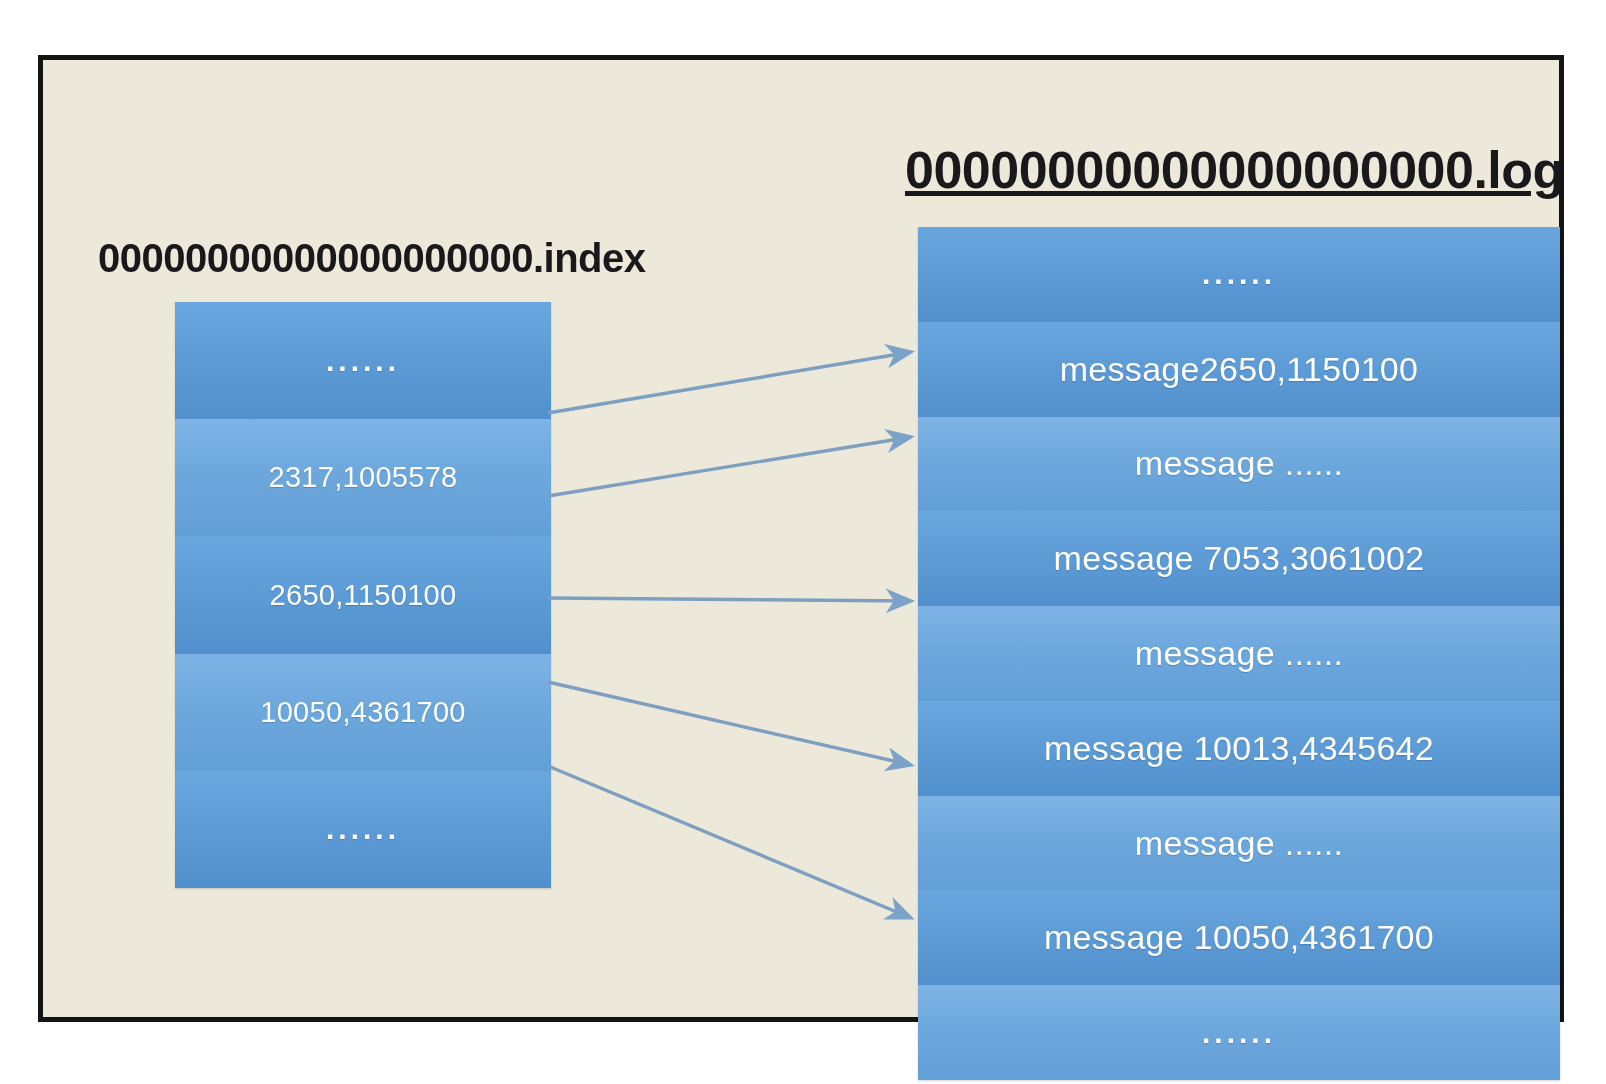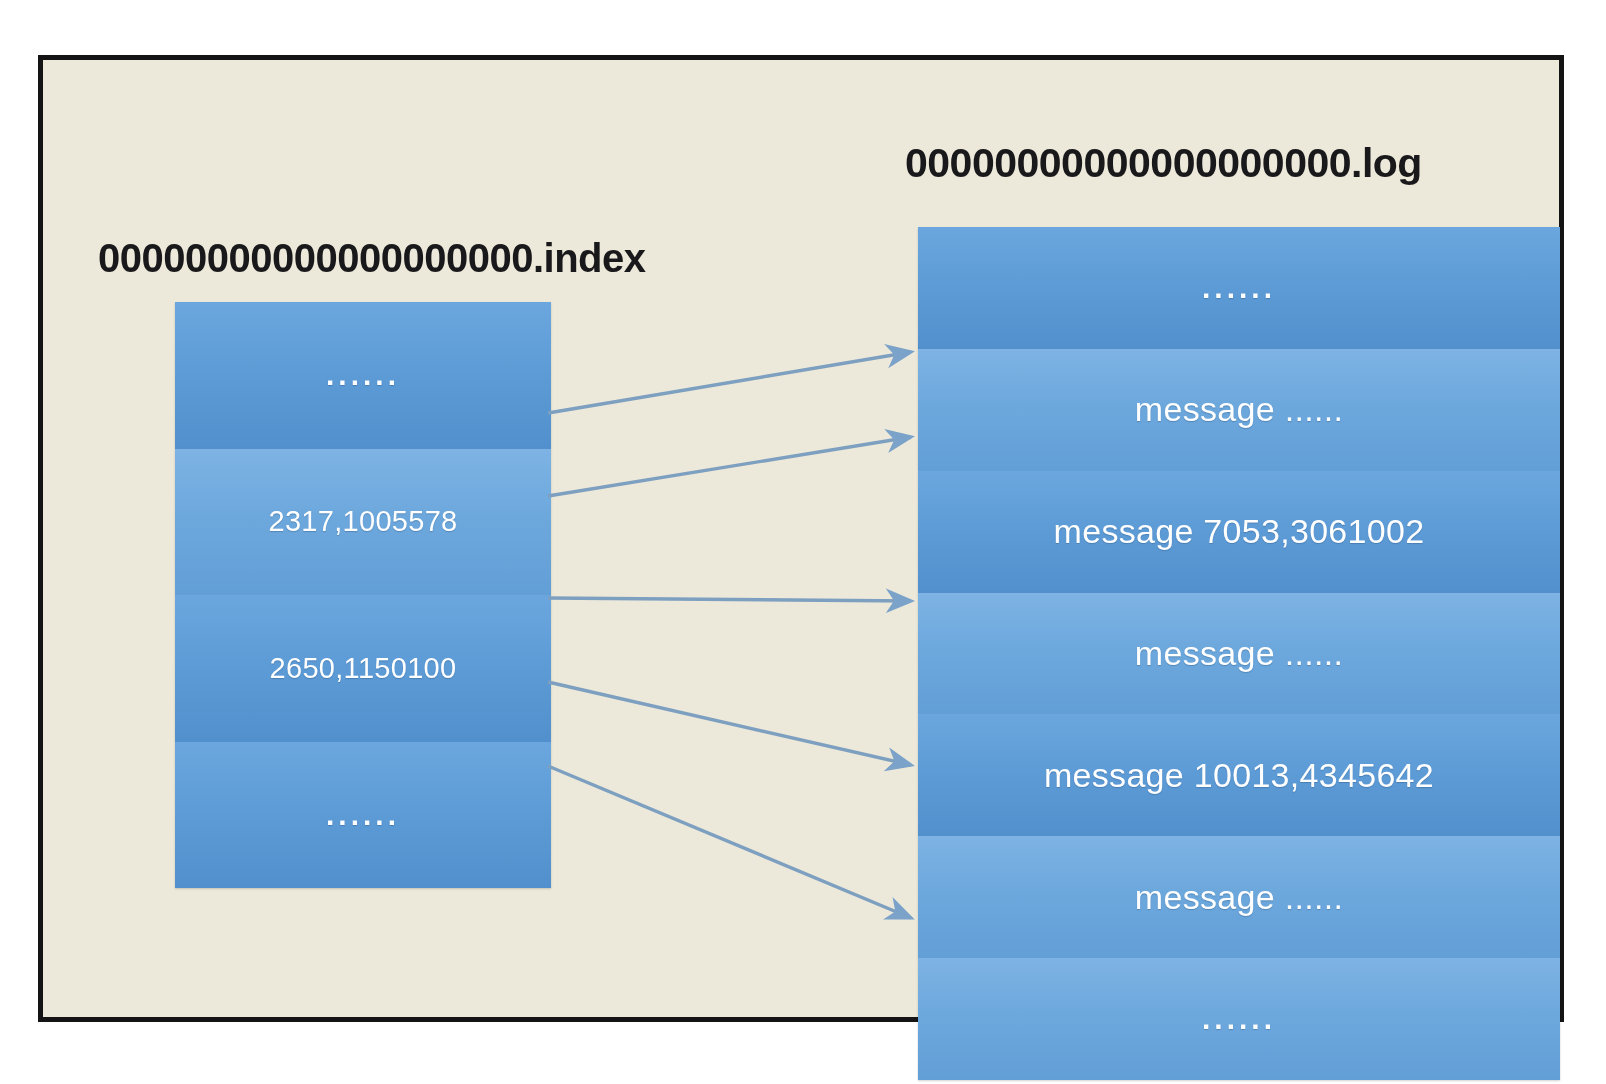--- a/index.html
+++ b/index.html
@@ -39,21 +39,22 @@
     font-family: "Liberation Sans", sans-serif;
   }
   #index-title {
     left: 55px;
     top: 176px;
     font-size: 40px;
   }
   #log-title {
     left: 862px;
     top: 80px;
-    font-size: 41px;
+    font-size: 52px;
+    text-decoration: underline;
   }
 
   
   .seg-box {
     position: absolute;
     display: flex;
     flex-direction: column;
     box-sizing: border-box;
     background: #5b9bd8;
     box-shadow: 0 1px 2px rgba(0,0,0,0.18);
@@ -128,43 +129,52 @@
     <div class="seg-box" id="index-box">
         <div class="seg-row dark">
           <span class="ellipsis">......</span>
         </div>
         <div class="seg-row light">
           <span class="label">2317,1005578</span>
         </div>
         <div class="seg-row dark">
           <span class="label">2650,1150100</span>
         </div>
+        <div class="seg-row light">
+          <span class="label">10050,4361700</span>
+        </div>
         <div class="seg-row dark">
           <span class="ellipsis">......</span>
         </div>
       </div>
 
     <div class="seg-box" id="log-box">
         <div class="seg-row dark">
           <span class="ellipsis">......</span>
+        </div>
+        <div class="seg-row dark">
+          <span class="label">message2650,1150100</span>
         </div>
         <div class="seg-row light">
           <span class="label">message ......</span>
         </div>
         <div class="seg-row dark">
           <span class="label">message 7053,3061002</span>
         </div>
         <div class="seg-row light">
           <span class="label">message ......</span>
         </div>
         <div class="seg-row dark">
           <span class="label">message 10013,4345642</span>
         </div>
         <div class="seg-row light">
           <span class="label">message ......</span>
+        </div>
+        <div class="seg-row dark">
+          <span class="label">message 10050,4361700</span>
         </div>
         <div class="seg-row light">
           <span class="ellipsis">......</span>
         </div>
       </div>
 
     <svg id="arrows" viewBox="0 0 1606 1084" xmlns="http://www.w3.org/2000/svg">
       <defs>
         <marker id="ah" markerWidth="9" markerHeight="8" refX="7.4" refY="4" orient="auto" markerUnits="strokeWidth">
           <path d="M0,0.4 L8.6,4 L0,7.6 L2.4,4 Z" fill="#7ba2c9"></path>

